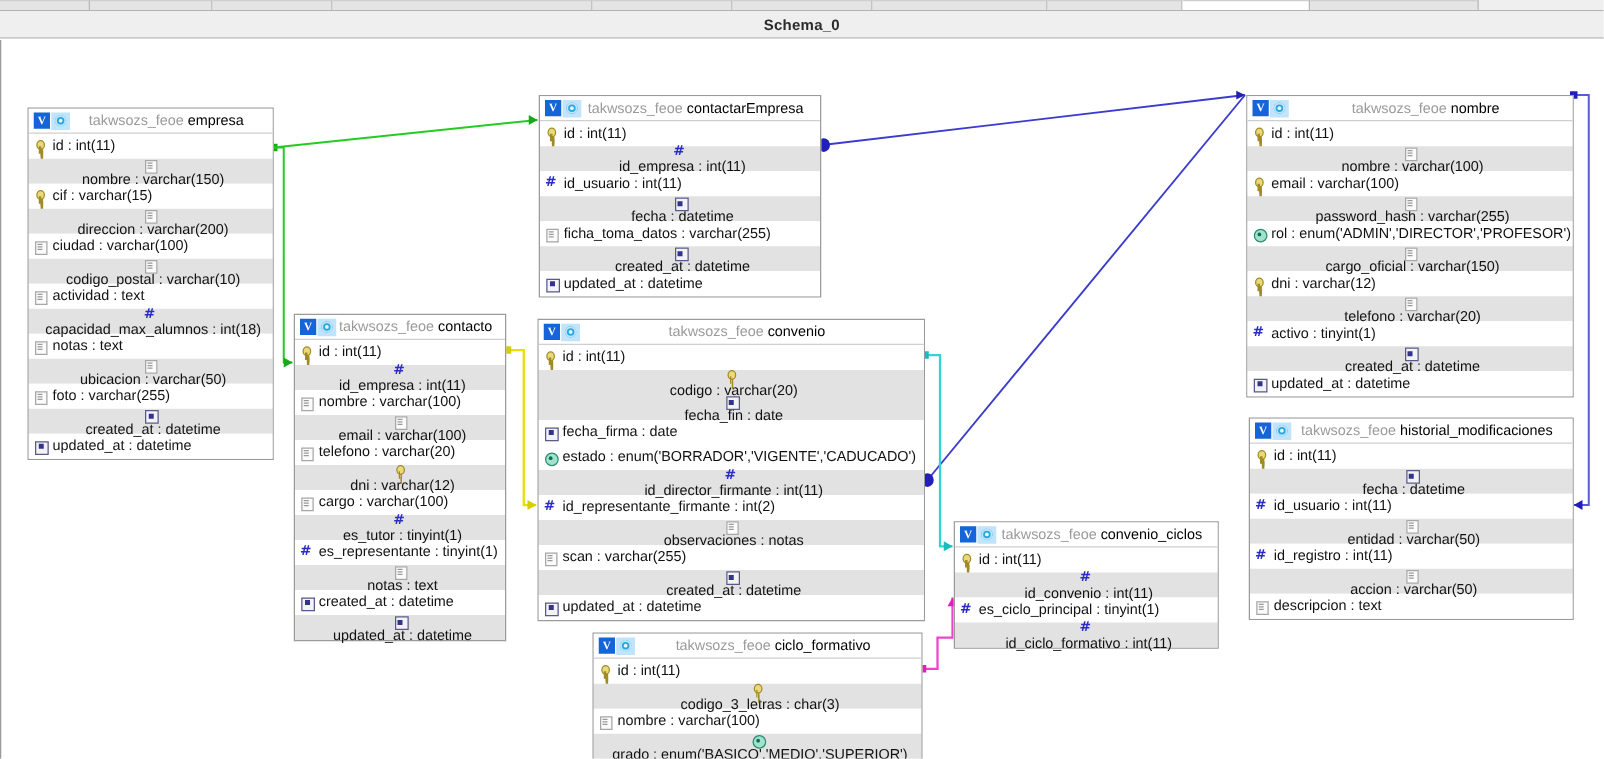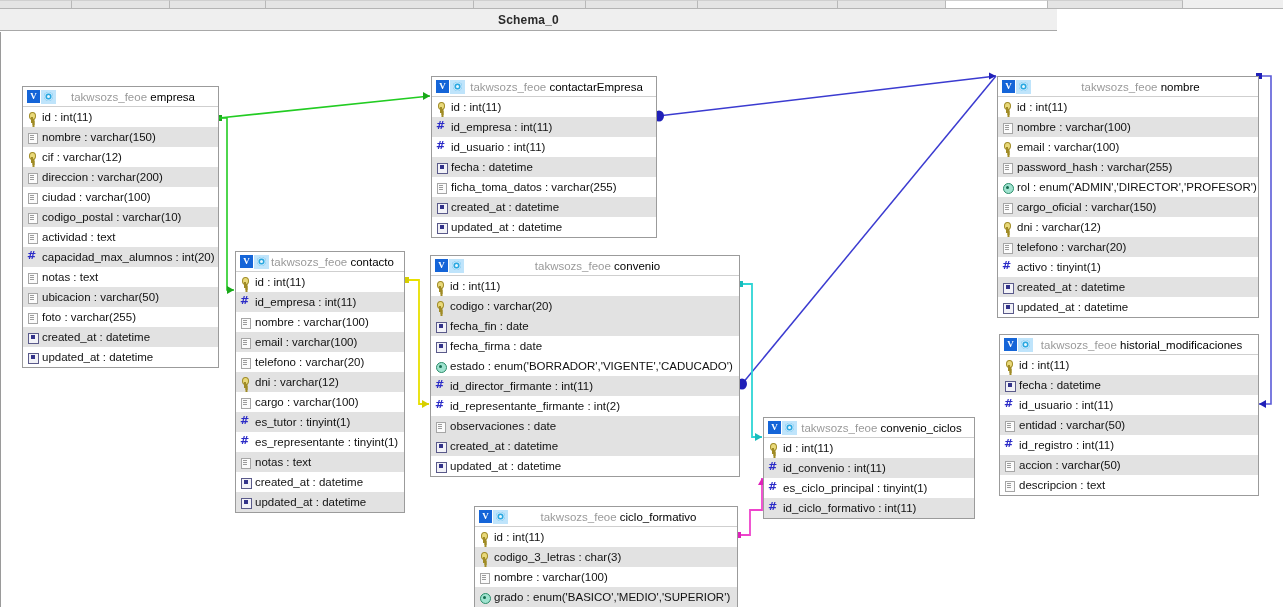--- a/index.html
+++ b/index.html
@@ -20,21 +20,21 @@
   }
   #tab-strip .tab {
     height:8px;
     background:#e4e4e4;
     border-right:1px solid #b8b8b8;
     border-top:1px solid #cfcfcf;
   }
   #tab-strip .tab.active { background:#ffffff; }
   
   #title-bar {
-    position:absolute; left:0; top:9px; width:1057px; height:22px;
+    position:absolute; left:0; top:9px; width:1283px; height:22px;
     background:#efefef;
     border-bottom:1px solid #a8a8a8;
     display:flex; align-items:center; justify-content:center;
   }
   #title-bar .title {
     font-size:12px; font-weight:bold; color:#2b2b2b;
     letter-spacing:0.2px;
   }
   
   #canvas {
@@ -100,21 +100,21 @@
   }
   .schema-pref { color:#9a9a9a;text-align:center; }
   .tbl-name { color:#000000; font-weight:normal; }
   .row {
     height:20px;
     display:flex; align-items:center;
     padding-left:4px;
     white-space:nowrap;
     background:#ffffff;
   }
-  .row.alt { background:#e2e2e2; }
+  .row.alt { background:#e2e2e2;flex-direction:column; }
   .row .ico {
     width:11px; height:11px;
     flex:0 0 auto;
     margin-right:4px;
     display:inline-block;
     position:relative;
   }
   
   .ico-key::before {
     content:""; position:absolute; left:2px; top:0;
@@ -249,41 +249,41 @@
         <div class="row">
           <span class="ico ico-key"></span>
           <span class="fname">id : int(11)</span>
         </div>
         <div class="row alt">
           <span class="ico ico-text"></span>
           <span class="fname">nombre : varchar(150)</span>
         </div>
         <div class="row">
           <span class="ico ico-key"></span>
-          <span class="fname">cif : varchar(12)</span>
+          <span class="fname">cif : varchar(15)</span>
         </div>
         <div class="row alt">
           <span class="ico ico-text"></span>
           <span class="fname">direccion : varchar(200)</span>
         </div>
         <div class="row">
           <span class="ico ico-text"></span>
           <span class="fname">ciudad : varchar(100)</span>
         </div>
         <div class="row alt">
           <span class="ico ico-text"></span>
           <span class="fname">codigo_postal : varchar(10)</span>
         </div>
         <div class="row">
           <span class="ico ico-text"></span>
           <span class="fname">actividad : text</span>
         </div>
         <div class="row alt">
           <span class="ico ico-hash"></span>
-          <span class="fname">capacidad_max_alumnos : int(20)</span>
+          <span class="fname">capacidad_max_alumnos : int(18)</span>
         </div>
         <div class="row">
           <span class="ico ico-text"></span>
           <span class="fname">notas : text</span>
         </div>
         <div class="row alt">
           <span class="ico ico-text"></span>
           <span class="fname">ubicacion : varchar(50)</span>
         </div>
         <div class="row">
@@ -477,21 +477,25 @@
         <div class="row alt">
           <span class="ico ico-hash"></span>
           <span class="fname">id_director_firmante : int(11)</span>
         </div>
         <div class="row">
           <span class="ico ico-hash"></span>
           <span class="fname">id_representante_firmante : int(2)</span>
         </div>
         <div class="row alt">
           <span class="ico ico-text"></span>
-          <span class="fname">observaciones : date</span>
+          <span class="fname">observaciones : notas</span>
+        </div>
+        <div class="row">
+          <span class="ico ico-text"></span>
+          <span class="fname">scan : varchar(255)</span>
         </div>
         <div class="row alt">
           <span class="ico ico-date"></span>
           <span class="fname">created_at : datetime</span>
         </div>
         <div class="row">
           <span class="ico ico-date"></span>
           <span class="fname">updated_at : datetime</span>
         </div>
       </div>

